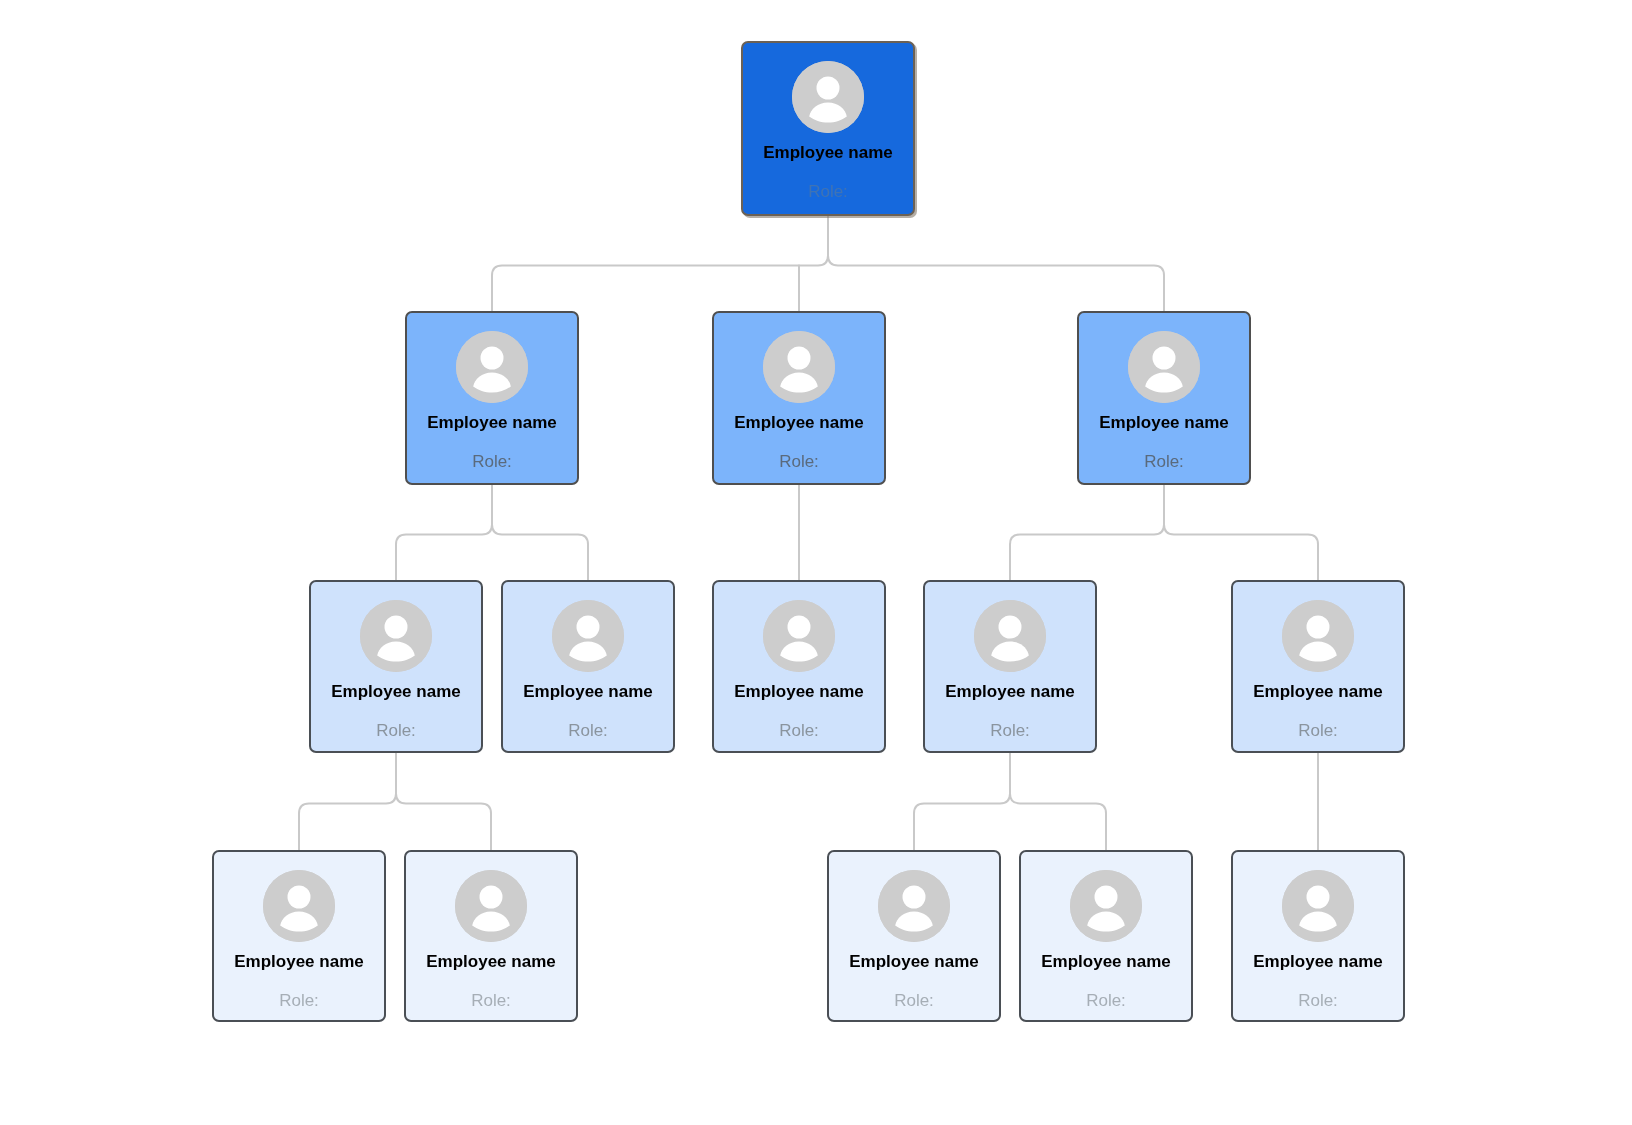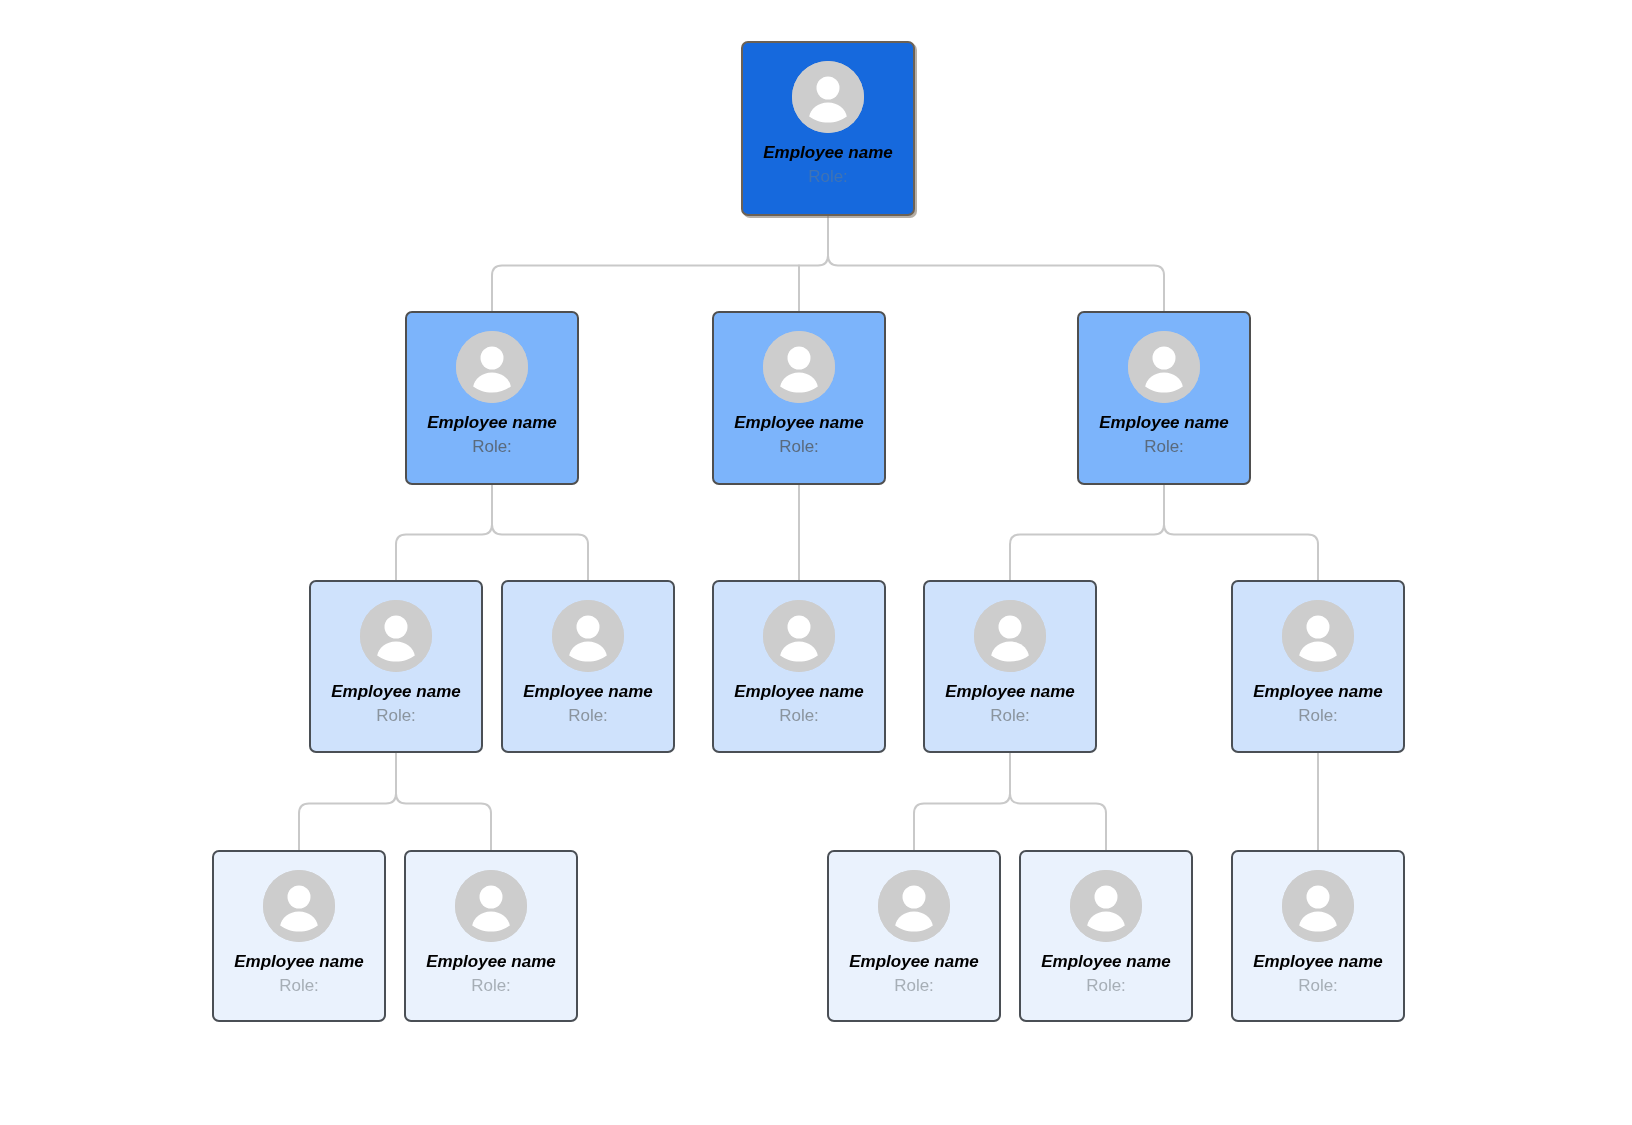--- a/index.html
+++ b/index.html
@@ -73,25 +73,24 @@
   .avatar svg { display: block; }
 
   .node-name {
     margin-top: 10px;
     font-size: 17px;
     font-weight: bold;
     color: #000000;
     line-height: 1.2;
     text-align: center;
     white-space: nowrap;
-    font-style: italic;
   }
 
   .node-role {
-    margin-top: 3px;
+    margin-top: 18px;
     font-size: 17px;
     font-weight: normal;
     color: #7c8691;
     line-height: 1.25;
     text-align: center;
     white-space: nowrap;
   }
 
   .node.level-1 .node-role { color: #3f73b4; }
   .node.level-2 .node-role { color: #5a6a7c; }

